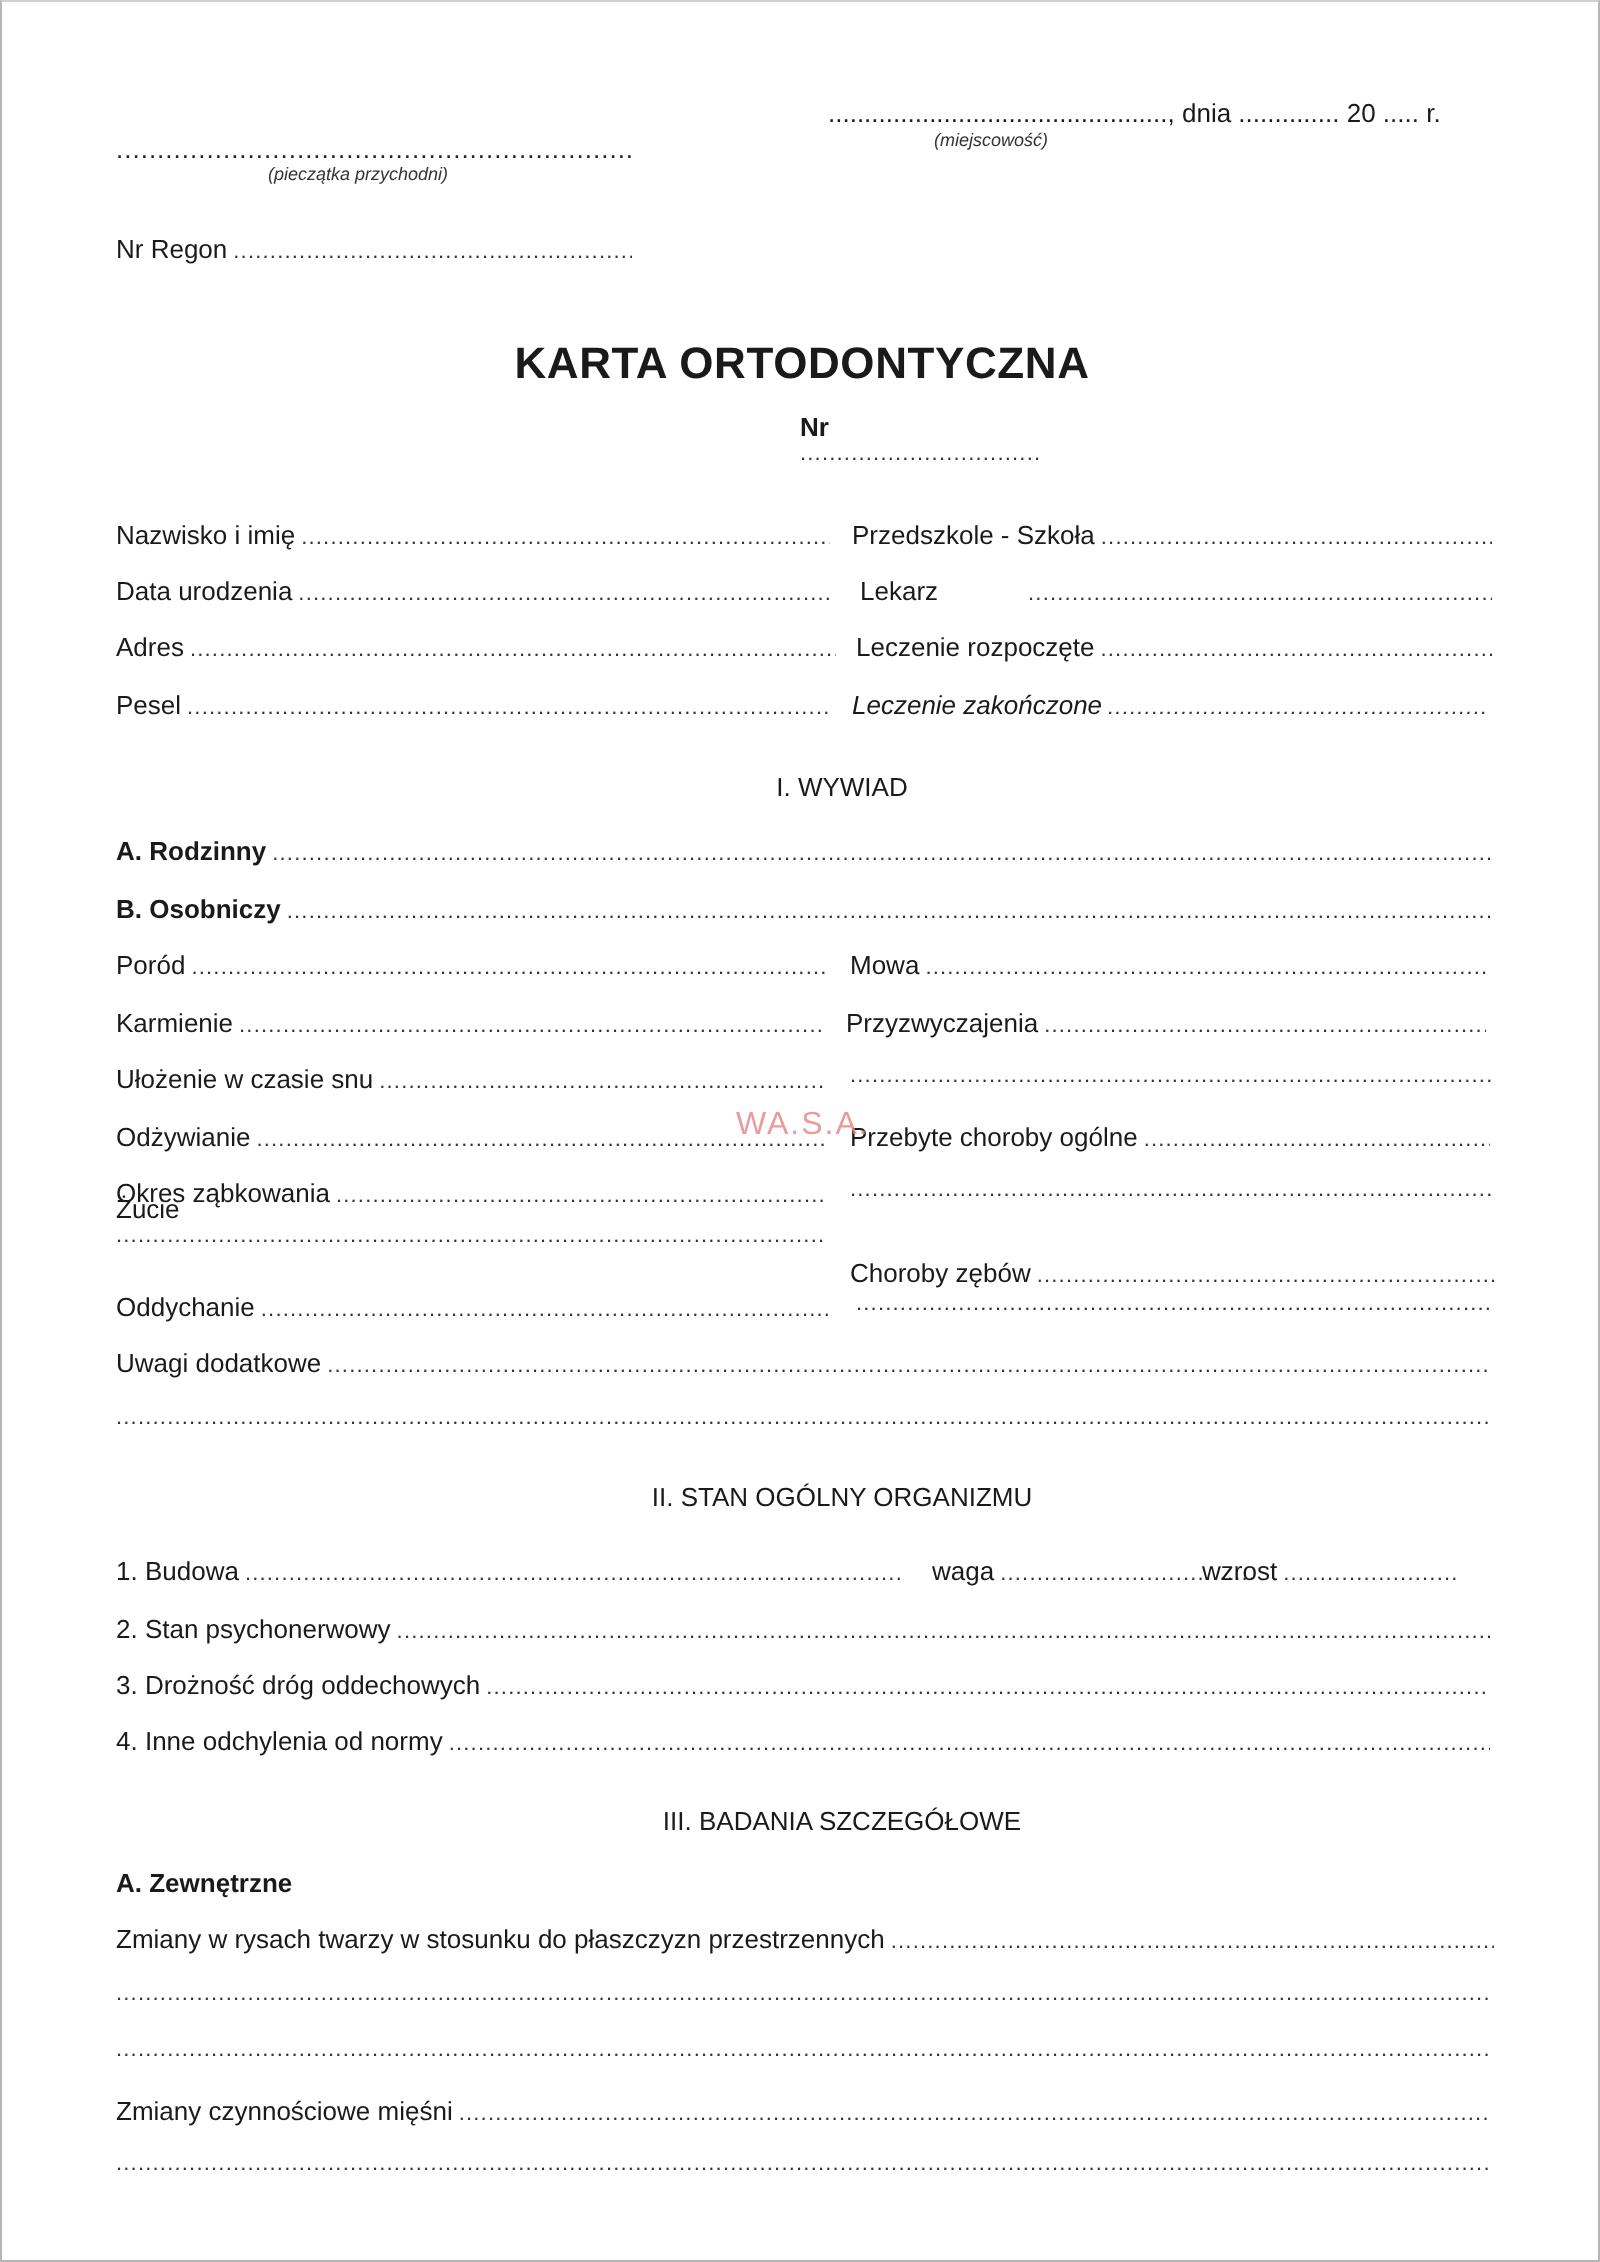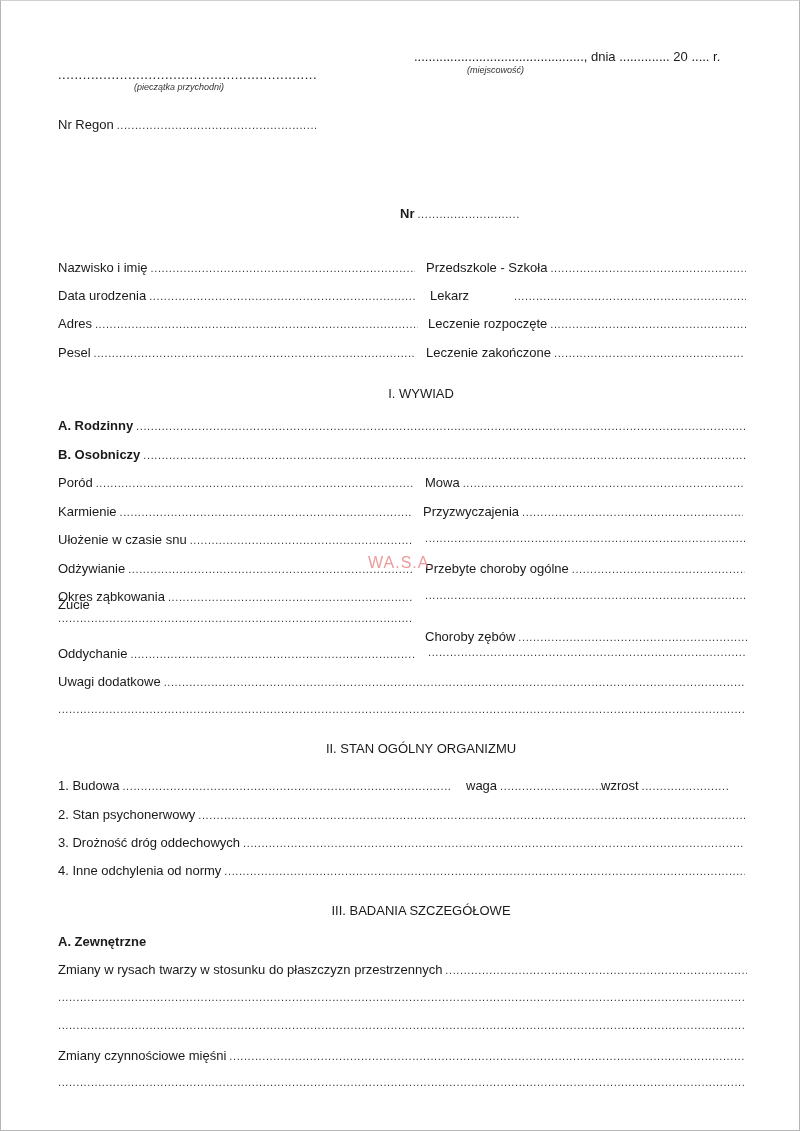--- a/index.html
+++ b/index.html
@@ -29,21 +29,22 @@
   <div class="abs small-italic" style="left:466px; top:64px;">(miejscowość)</div>
 
   <div class="abs fs13 dots" style="left:57px; top:66px;">...............................................................</div>
   <div class="abs small-italic" style="left:133px; top:81px;">(pieczątka przychodni)</div>
 
   <div class="row field" style="left:57px; top:116px; width:258px;">
     <span class="lbl">Nr Regon</span>
     <span class="fill">...........................................................................................................................................................................................................................................................................................</span>
   </div>
 
-  <div class="row field" style="left:399px; top:205px; width:120px;">
+  <div class="abs title" style="left:0; width:800px; text-align:center; top:168px;">KARTA  ORTODONTYCZNA</div>
+  <div class="row field" style="left:399px; top:205px; width:120px;flex-direction:column;">
     <span class="lbl bold">Nr</span>
     <span class="fill">...........................................................................................................................................................................................................................................................................................</span>
   </div>
 
   <div class="row field" style="left:57px; top:259px; width:357px;">
     <span class="lbl">Nazwisko i imię</span>
     <span class="fill">...........................................................................................................................................................................................................................................................................................</span>
   </div>
   <div class="row field" style="left:57px; top:287px; width:357px;">
     <span class="lbl">Data  urodzenia</span>
@@ -63,21 +64,21 @@
     <span class="fill">...........................................................................................................................................................................................................................................................................................</span>
   </div>
   <div class="row field" style="left:429px; top:287px; width:316px;gap:42px;">
     <span class="lbl">Lekarz</span>
     <span class="fill">...........................................................................................................................................................................................................................................................................................</span>
   </div>
   <div class="row field" style="left:427px; top:315px; width:318px;">
     <span class="lbl">Leczenie  rozpoczęte</span>
     <span class="fill">...........................................................................................................................................................................................................................................................................................</span>
   </div>
-  <div class="row field" style="left:425px; top:344px; width:318px;">
+  <div class="row field" style="left:425px; top:344px; width:318px;font-style:italic;">
     <span class="lbl">Leczenie zakończone</span>
     <span class="fill">...........................................................................................................................................................................................................................................................................................</span>
   </div>
 
   <div class="section" style="top:385px;">I. WYWIAD</div>
 
   <div class="row field" style="left:57px; top:417px; width:689px;">
     <span class="lbl bold">A. Rodzinny</span>
     <span class="fill">...........................................................................................................................................................................................................................................................................................</span>
   </div>

